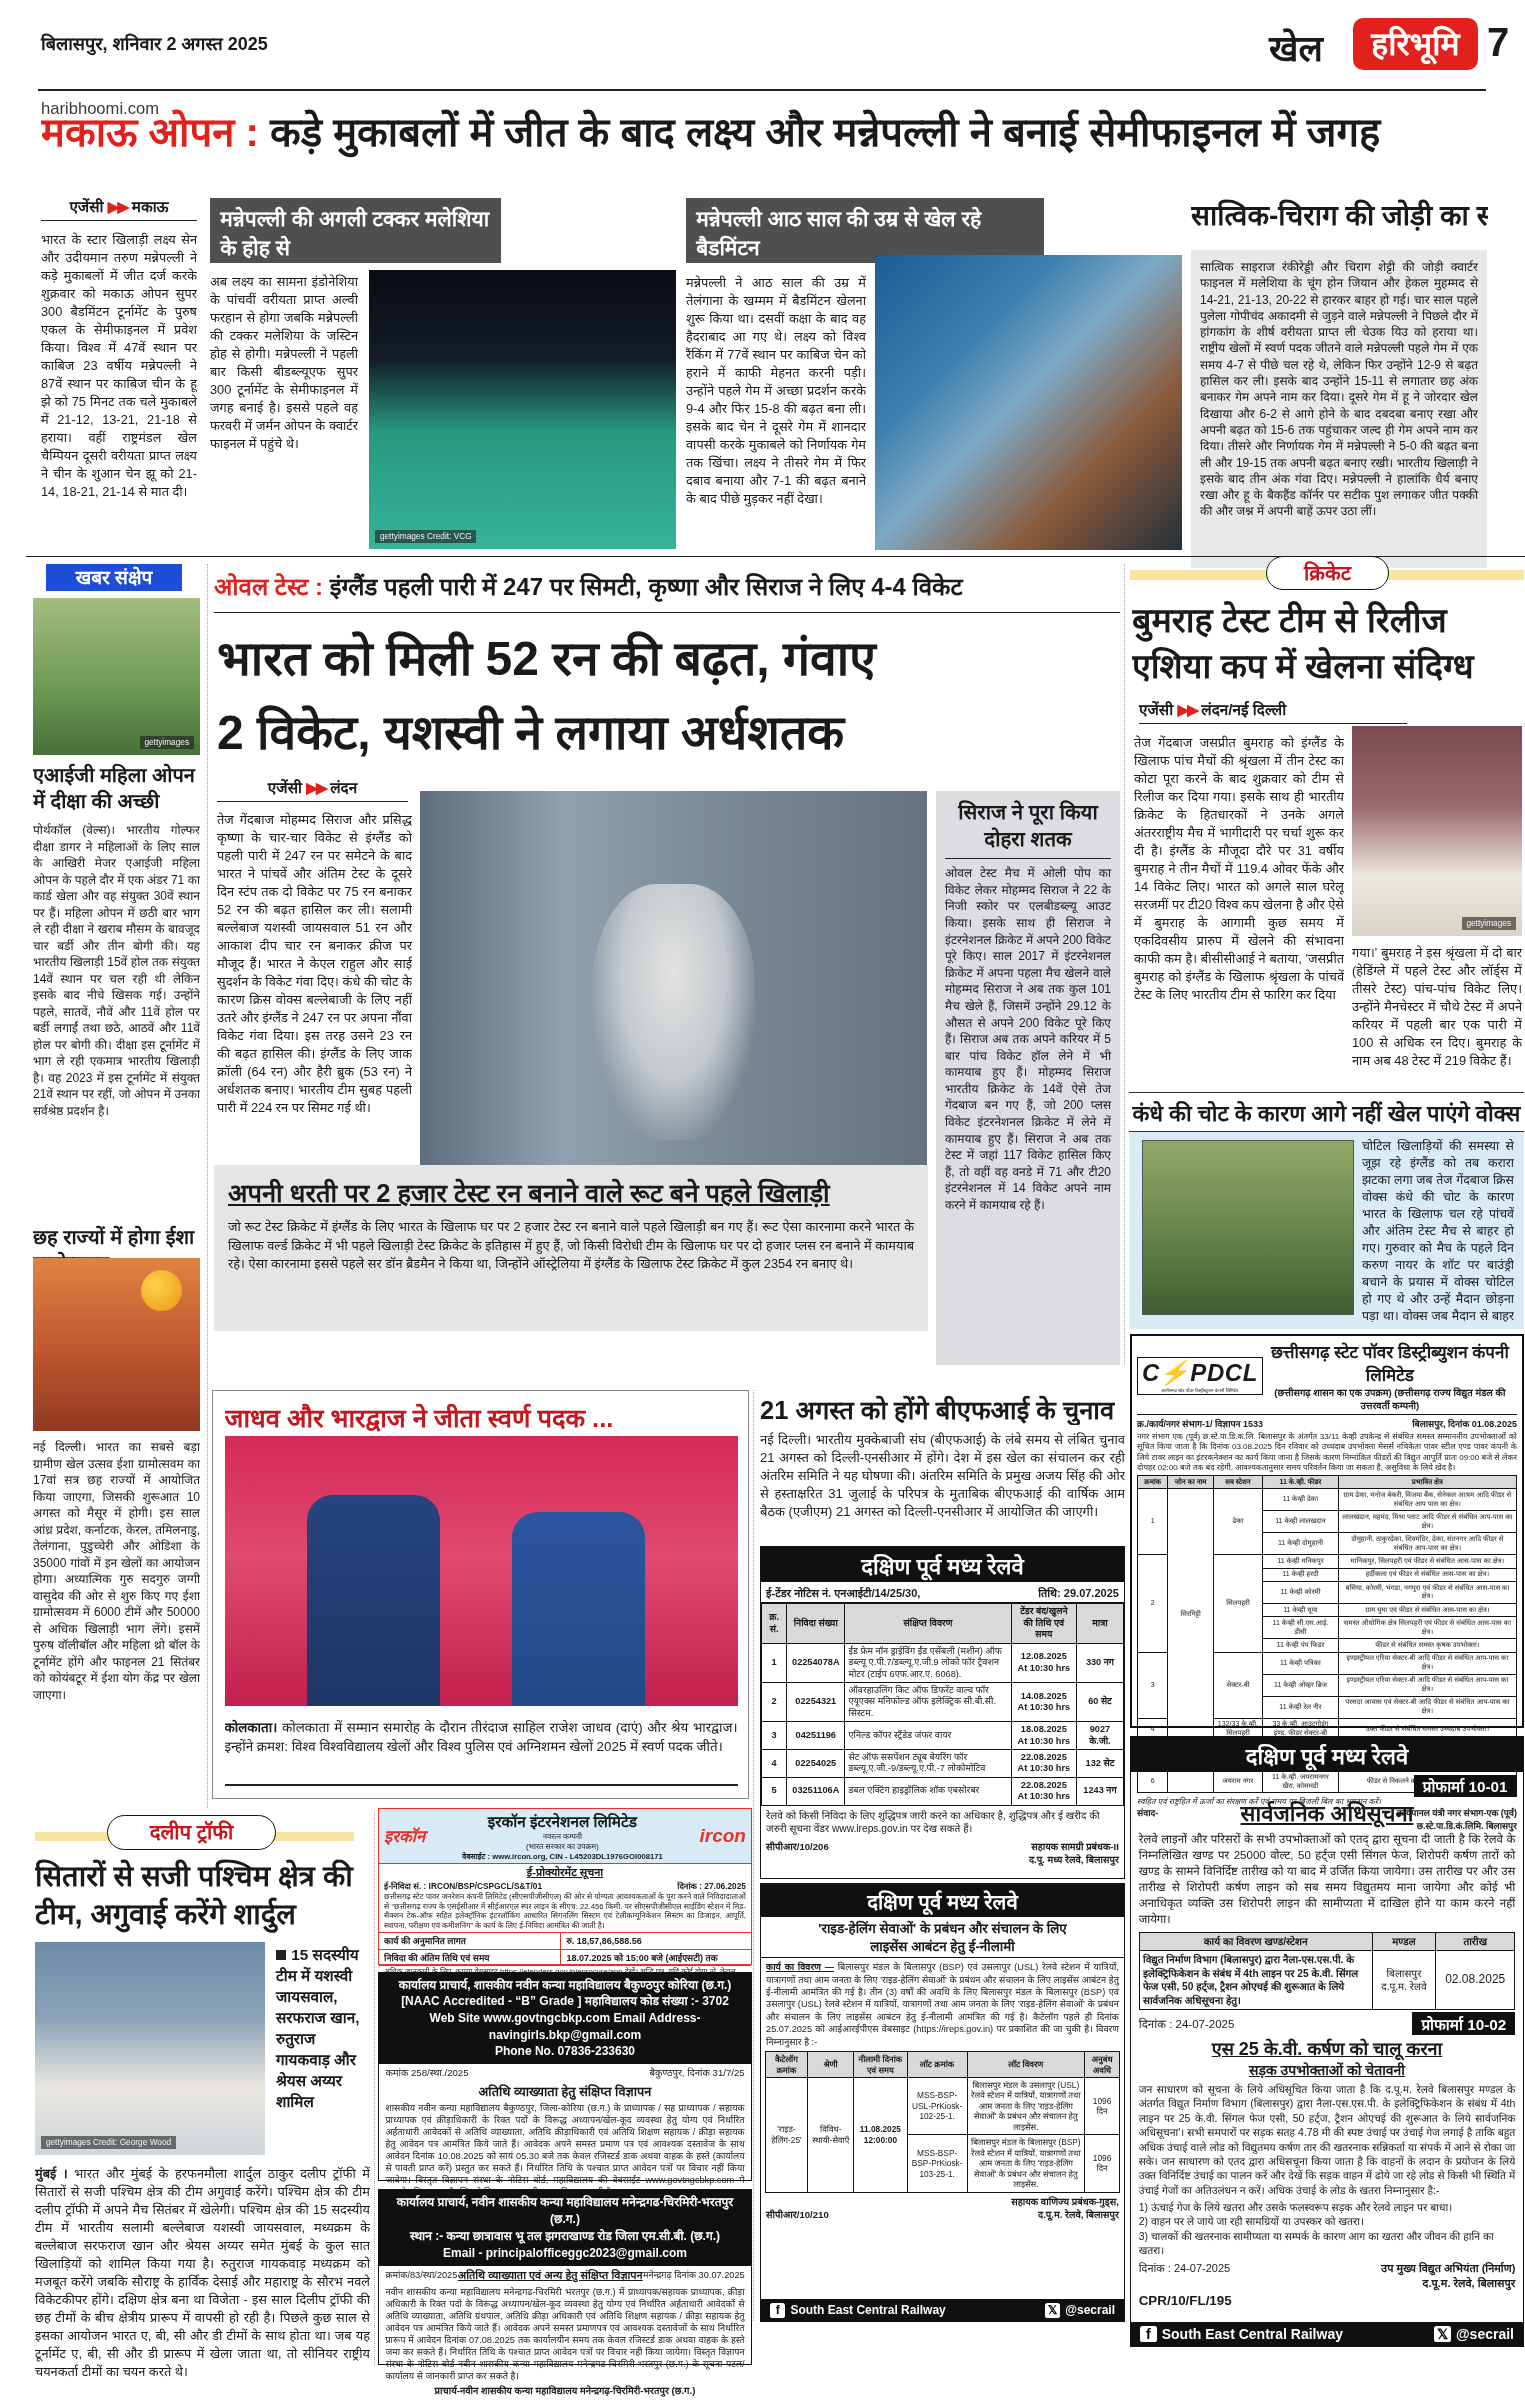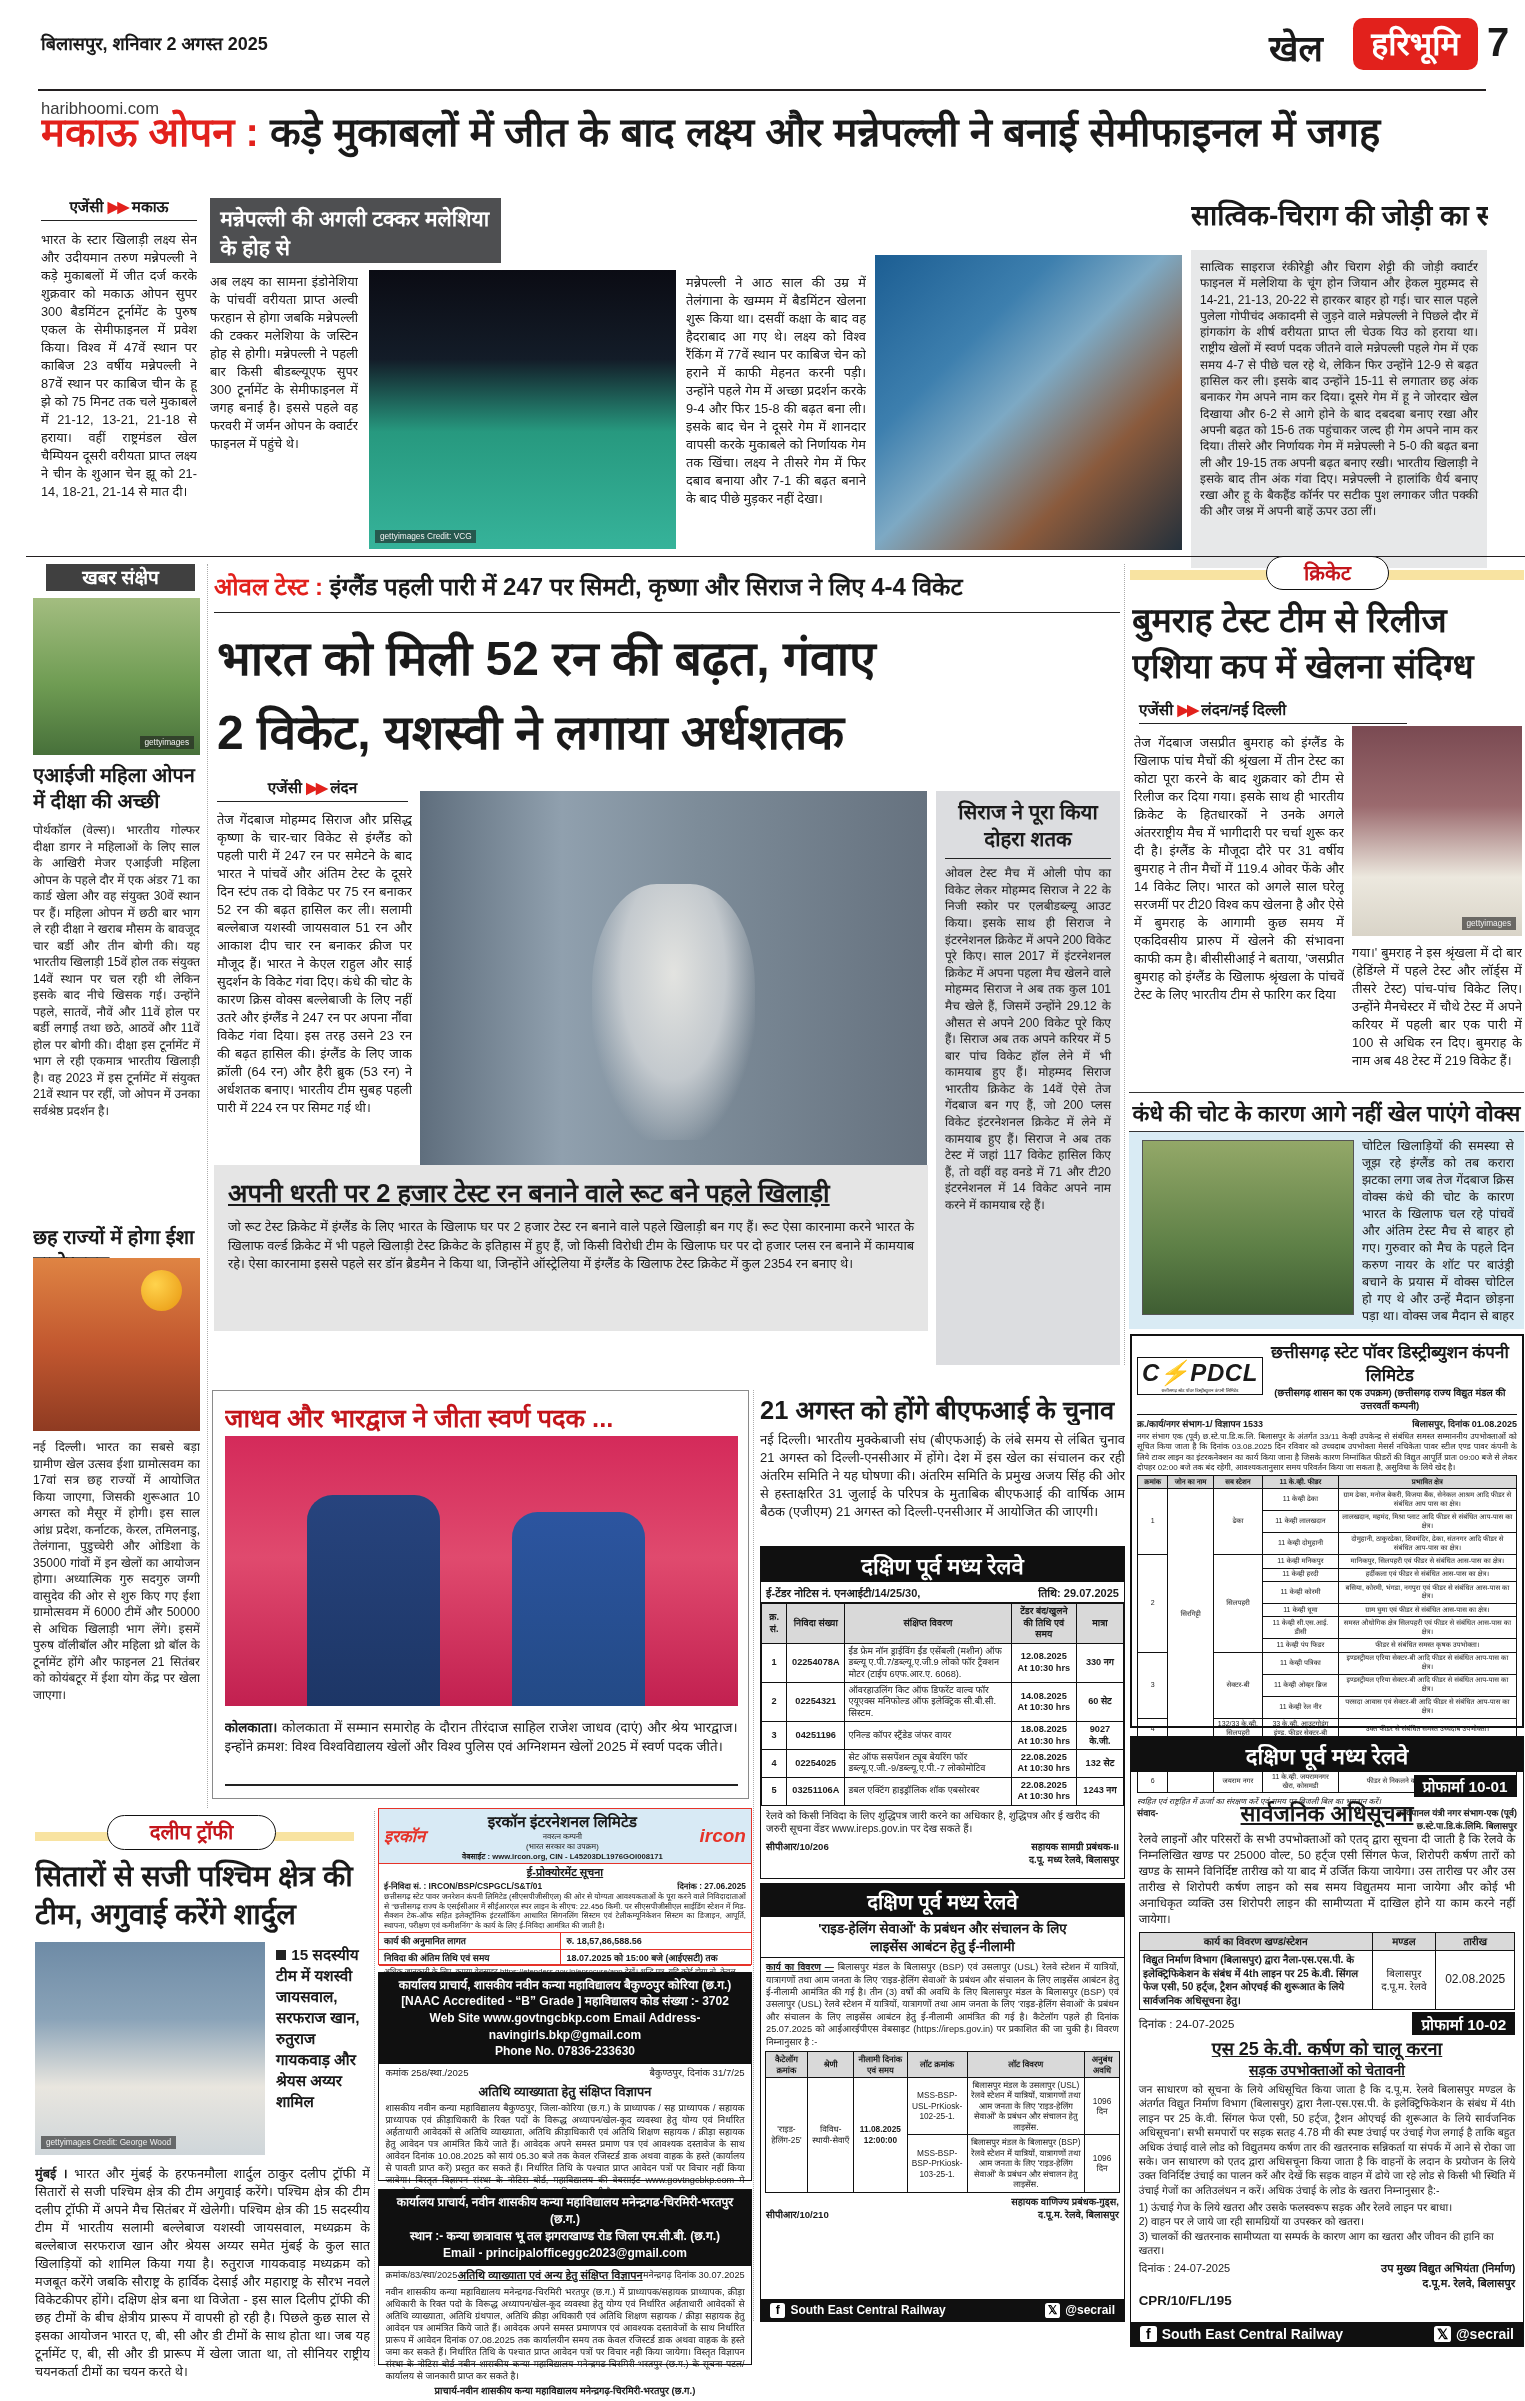--- a/index.html
+++ b/index.html
@@ -52,30 +52,31 @@
   </div>
   <div class="abs just clip" style="left:41px;top:231px;width:156px;height:319px;font-size:12.8px;line-height:18px;">भारत के स्टार खिलाड़ी लक्ष्य सेन और उदीयमान तरुण मन्नेपल्ली ने कड़े मुकाबलों में जीत दर्ज करके शुक्रवार को मकाऊ ओपन सुपर 300 बैडमिंटन टूर्नामेंट के पुरुष एकल के सेमीफाइनल में प्रवेश किया। विश्व में 47वें स्थान पर काबिज 23 वर्षीय मन्नेपल्ली ने 87वें स्थान पर काबिज चीन के हू झे को 75 मिनट तक चले मुकाबले में 21-12, 13-21, 21-18 से हराया। वहीं राष्ट्रमंडल खेल चैम्पियन दूसरी वरीयता प्राप्त लक्ष्य ने चीन के शुआन चेन झू को 21-14, 18-21, 21-14 से मात दी।</div>
 
   <div class="abs darkbox clip" style="left:210px;top:198px;width:271px;height:52px;font-size:21px;line-height:29px;">मन्नेपल्ली की अगली टक्कर मलेशिया के होह से</div>
   <div class="abs just clip" style="left:210px;top:273px;width:148px;height:277px;font-size:12.8px;line-height:18px;">अब लक्ष्य का सामना इंडोनेशिया के पांचवीं वरीयता प्राप्त अल्वी फरहान से होगा जबकि मन्नेपल्ली की टक्कर मलेशिया के जस्टिन होह से होगी। मन्नेपल्ली ने पहली बार किसी बीडब्ल्यूएफ सुपर 300 टूर्नामेंट के सेमीफाइनल में जगह बनाई है। इससे पहले वह फरवरी में जर्मन ओपन के क्वार्टर फाइनल में पहुंचे थे।</div>
 
   <div class="photo" style="left:369px;top:270px;width:307px;height:279px;background:linear-gradient(180deg,#0b0c14 0%,#131c28 32%,#27997f 58%,#36b39a 100%);">
     <div class="credit">gettyimages Credit: VCG</div>
   </div>
 
+  <div class="abs darkbox clip" style="left:686px;top:198px;width:338px;height:52px;font-size:21px;line-height:29px;">मन्नेपल्ली आठ साल की उम्र से खेल रहे बैडमिंटन</div>
   <div class="abs just clip" style="left:686px;top:274px;width:180px;height:276px;font-size:12.8px;line-height:18px;">मन्नेपल्ली ने आठ साल की उम्र में तेलंगाना के खम्मम में बैडमिंटन खेलना शुरू किया था। दसवीं कक्षा के बाद वह हैदराबाद आ गए थे। लक्ष्य को विश्व रैंकिंग में 77वें स्थान पर काबिज चेन को हराने में काफी मेहनत करनी पड़ी। उन्होंने पहले गेम में अच्छा प्रदर्शन करके 9-4 और फिर 15-8 की बढ़त बना ली। इसके बाद चेन ने दूसरे गेम में शानदार वापसी करके मुकाबले को निर्णायक गेम तक खिंचा। लक्ष्य ने तीसरे गेम में फिर दबाव बनाया और 7-1 की बढ़त बनाने के बाद पीछे मुड़कर नहीं देखा।</div>
 
   <div class="photo" style="left:875px;top:255px;width:307px;height:295px;background:linear-gradient(135deg,#1c5e93 0%,#3d7fae 30%,#7da9c4 48%,#8a5a3c 72%,#24303b 100%);"></div>
 
   <div class="abs bold clip" style="left:1191px;top:195px;width:297px;height:41px;font-size:28px;white-space:nowrap;">सात्विक-चिराग की जोड़ी का सफर खत्म</div>
   <div class="abs just clip" style="left:1191px;top:250px;width:278px;height:300px;background:#e7e8e9;padding:9px;font-size:12px;line-height:16.3px;">सात्विक साइराज रंकीरेड्डी और चिराग शेट्टी की जोड़ी क्वार्टर फाइनल में मलेशिया के चूंग होन जियान और हेकल मुहम्मद से 14-21, 21-13, 20-22 से हारकर बाहर हो गई। चार साल पहले पुलेला गोपीचंद अकादमी से जुड़ने वाले मन्नेपल्ली ने पिछले दौर में हांगकांग के शीर्ष वरीयता प्राप्त ली चेउक यिउ को हराया था। राष्ट्रीय खेलों में स्वर्ण पदक जीतने वाले मन्नेपल्ली पहले गेम में एक समय 4-7 से पीछे चल रहे थे, लेकिन फिर उन्होंने 12-9 से बढ़त हासिल कर ली। इसके बाद उन्होंने 15-11 से लगातार छह अंक बनाकर गेम अपने नाम कर दिया। दूसरे गेम में हू ने जोरदार खेल दिखाया और 6-2 से आगे होने के बाद दबदबा बनाए रखा और अपनी बढ़त को 15-6 तक पहुंचाकर जल्द ही गेम अपने नाम कर दिया। तीसरे और निर्णायक गेम में मन्नेपल्ली ने 5-0 की बढ़त बना ली और 19-15 तक अपनी बढ़त बनाए रखी। भारतीय खिलाड़ी ने इसके बाद तीन अंक गंवा दिए। मन्नेपल्ली ने हालांकि धैर्य बनाए रखा और हू के बैकहैंड कॉर्नर पर सटीक पुश लगाकर जीत पक्की की और जश्न में अपनी बाहें ऊपर उठा लीं।</div>
 
   <div class="hline" style="left:25.5px;top:556px;width:1499px;height:1.3px;"></div>
 
-  <div class="abs" style="left:46px;top:564px;width:149px;height:27px;background:#404040;color:#fff;font-weight:700;font-size:19px;text-align:center;line-height:27px;">खबर संक्षेप</div>
+  <div class="abs" style="left:46px;top:564px;width:136px;height:27px;background:#1d4ed8;color:#fff;font-weight:700;font-size:19px;text-align:center;line-height:27px;">खबर संक्षेप</div>
   <div class="photo" style="left:33px;top:598px;width:167px;height:157px;background:linear-gradient(180deg,#a3bd80 0%,#6f9c53 55%,#47703a 100%);">
     <div class="credit r">gettyimages</div>
   </div>
   <div class="abs bold clip" style="left:33px;top:762px;width:167px;height:54px;font-size:20px;line-height:26px;">एआईजी महिला ओपन में दीक्षा की अच्छी शुरुआत</div>
   <div class="abs just clip" style="left:33px;top:822px;width:167px;height:372px;font-size:12px;line-height:16.5px;">पोर्थकॉल (वेल्स)। भारतीय गोल्फर दीक्षा डागर ने महिलाओं के लिए साल के आखिरी मेजर एआईजी महिला ओपन के पहले दौर में एक अंडर 71 का कार्ड खेला और वह संयुक्त 30वें स्थान पर हैं। महिला ओपन में छठी बार भाग ले रही दीक्षा ने खराब मौसम के बावजूद चार बर्डी और तीन बोगी की। यह भारतीय खिलाड़ी 15वें होल तक संयुक्त 14वें स्थान पर चल रही थी लेकिन इसके बाद नीचे खिसक गई। उन्होंने पहले, सातवें, नौवें और 11वें होल पर बर्डी लगाईं तथा छठे, आठवें और 11वें होल पर बोगी की। दीक्षा इस टूर्नामेंट में भाग ले रही एकमात्र भारतीय खिलाड़ी है। वह 2023 में इस टूर्नामेंट में संयुक्त 21वें स्थान पर रहीं, जो ओपन में उनका सर्वश्रेष्ठ प्रदर्शन है।</div>
   <div class="abs bold clip" style="left:33px;top:1200px;width:167px;height:54px;font-size:20px;line-height:26px;margin-top:24px;">छह राज्यों में होगा ईशा ग्रामोत्सवम</div>
   <div class="photo" style="left:33px;top:1258px;width:167px;height:173px;background:linear-gradient(180deg,#df8443 0%,#c1572f 52%,#8f3b22 100%);">
     <div class="abs" style="right:18px;top:11.5px;width:41px;height:41px;border-radius:50%;background:radial-gradient(circle at 35% 35%,#ffd34d,#e8960f);"></div>
   </div>
   <div class="abs just clip" style="left:33px;top:1439px;width:167px;height:367px;font-size:12px;line-height:16.5px;">नई दिल्ली। भारत का सबसे बड़ा ग्रामीण खेल उत्सव ईशा ग्रामोत्सवम का 17वां सत्र छह राज्यों में आयोजित किया जाएगा, जिसकी शुरूआत 10 अगस्त को मैसूर में होगी। इस साल आंध्र प्रदेश, कर्नाटक, केरल, तमिलनाडु, तेलंगाना, पुडुच्चेरी और ओडिशा के 35000 गांवों में इन खेलों का आयोजन होगा। अध्यात्मिक गुरु सदगुरु जग्गी वासुदेव की ओर से शुरु किए गए ईशा ग्रामोत्सवम में 6000 टीमें और 50000 से अधिक खिलाड़ी भाग लेंगे। इसमें पुरुष वॉलीबॉल और महिला थ्रो बॉल के टूर्नामेंट होंगे और फाइनल 21 सितंबर को कोयंबटूर में ईशा योग केंद्र पर खेला जाएगा।</div>

